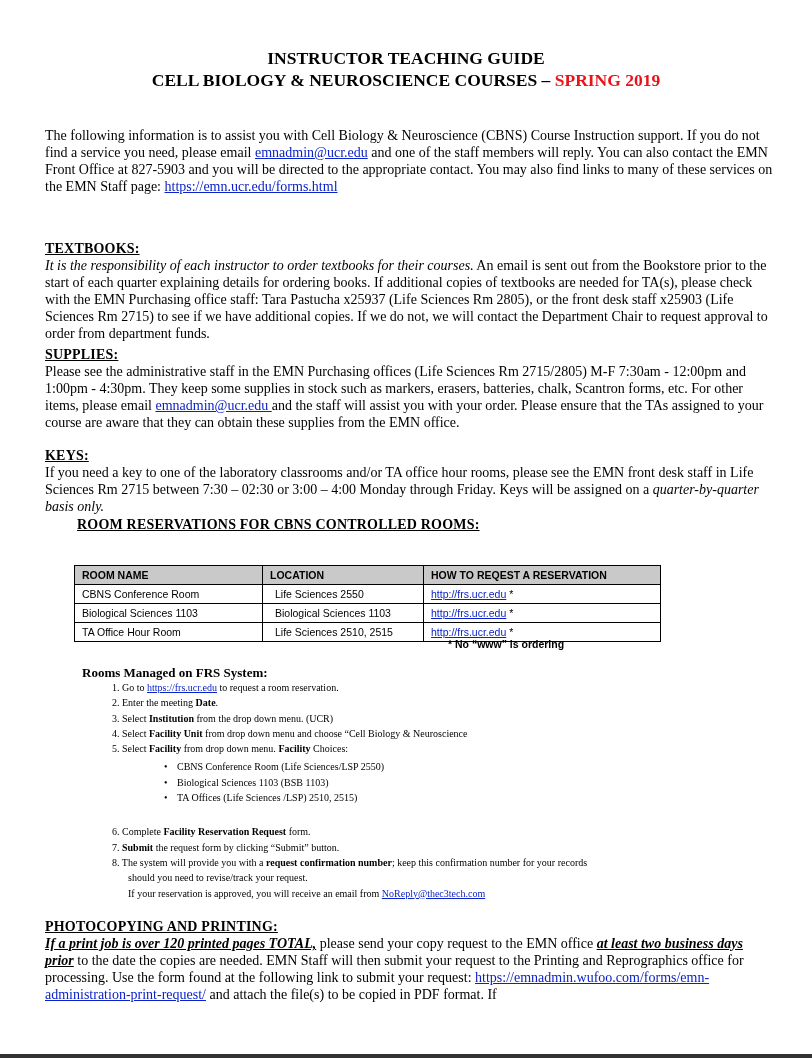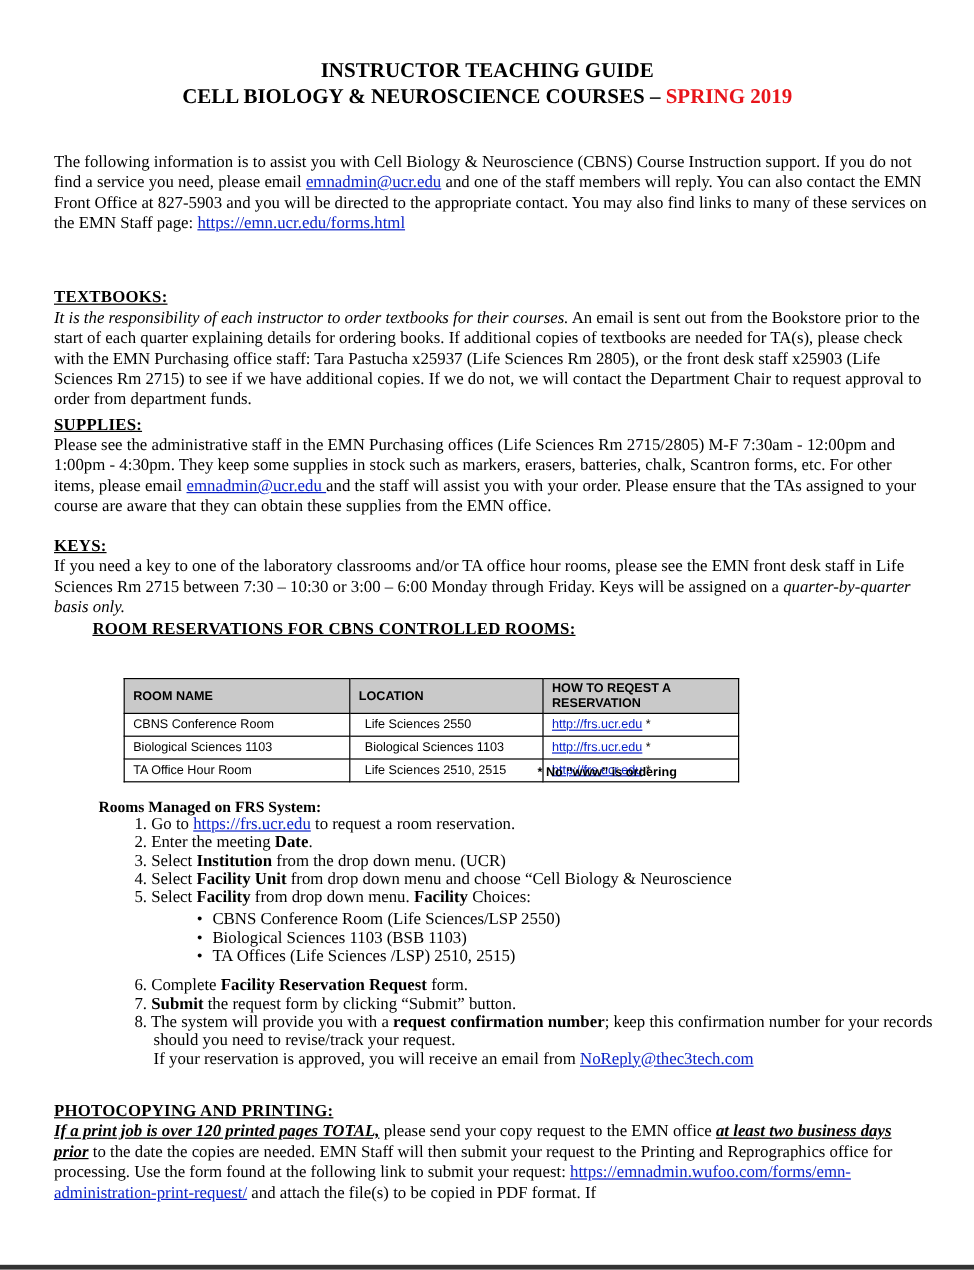--- a/index.html
+++ b/index.html
@@ -7,29 +7,29 @@
          font-family:"Liberation Serif", serif; color:#000; font-size:14px; }
   .page { position:absolute; left:0; top:0; width:812px; height:1054px; background:#fff; }
   .bottom-bar { position:absolute; left:0; top:1054px; width:812px; height:4px; background:#333; }
   .title { position:absolute; left:0; width:812px; text-align:center; font-weight:bold; font-size:17.5px; line-height:22px; }
   .red { color:#e8141a; }
   .para { position:absolute; left:45px; width:730px; font-size:14px; line-height:17px; }
   a, .link { color:#1a0dab; color:#0b22c8; text-decoration:underline; }
   .heading { font-weight:bold; text-decoration:underline; font-size:14px; letter-spacing:0.2px; }
   .bi { font-weight:normal; font-style:italic; }
   .biu { font-weight:bold; font-style:italic; text-decoration:underline; }
-  table.rooms { position:absolute; left:103px; top:565px; width:513px; border-collapse:collapse;
+  table.rooms { position:absolute; left:74px; top:565px; width:587px; border-collapse:collapse;
                 font-family:"Liberation Sans", sans-serif; font-size:10.5px; }
   table.rooms th, table.rooms td { border:1.5px solid #000; padding:2px 7px; text-align:left; height:14px; }
   table.rooms th { background:#c9c9c9; font-weight:bold; }
   table.rooms td.c1 { width:173px; }
   table.rooms td.c2 { width:141px;padding-left:12px; }
   .note { position:absolute; left:448px; top:638px; font-family:"Liberation Sans", sans-serif; font-size:10.5px; font-weight:bold; }
   .frs-head { position:absolute; left:82px; top:665px; font-weight:bold; font-size:13px; }
-  .steps { position:absolute; left:112px; top:680px; font-size:14px; line-height:15.3px; width:680px; }
+  .steps { position:absolute; left:112px; top:680px; font-size:10px; line-height:15.3px; width:680px; }
   .steps .row { white-space:nowrap; }
   .steps .sub { padding-left:52px; }
   .steps .cont { padding-left:16px; }
   .bul { display:inline-block; width:13px; }
 </style>
 </head>
 <body>
 
 <div class="page">
 
@@ -43,21 +43,21 @@
     <div><span class="bi">It is the responsibility of each instructor to order textbooks for their courses.</span><span> An email is sent out from the Bookstore prior to the start of each quarter explaining details for ordering books.  If additional copies of textbooks are needed for TA(s), please check with the EMN Purchasing office staff:  Tara Pastucha x25937 (Life Sciences Rm 2805), or the front desk staff x25903 (Life Sciences Rm 2715) to see if we have additional copies.  If we do not, we will contact the Department Chair to request approval to order from department funds.</span></div>
   </div>
 
   <div class="para" style="top:346px;">
     <div class="heading">SUPPLIES:</div>
     <div><span>Please see the administrative staff in the EMN Purchasing offices (Life Sciences Rm 2715/2805) M-F 7:30am - 12:00pm and 1:00pm  - 4:30pm. They keep some supplies in stock such as markers, erasers, batteries, chalk, Scantron forms, etc.  For other items, please email </span><a>emnadmin@ucr.edu </a><span>and the staff will assist you with your order.  Please ensure that the TAs assigned to your course are aware that they can obtain these supplies from the EMN office.</span></div>
   </div>
 
   <div class="para" style="top:447px;">
     <div class="heading">KEYS:</div>
-    <div><span>If you need a key to one of the laboratory classrooms and/or TA office hour rooms, please see the EMN front desk staff in Life Sciences Rm 2715 between 7:30 – 10:30 or 3:00 – 6:00 Monday through Friday.  Keys will be assigned on a </span><span class="bi">quarter-by-quarter basis only.</span></div>
+    <div><span>If you need a key to one of the laboratory classrooms and/or TA office hour rooms, please see the EMN front desk staff in Life Sciences Rm 2715 between 7:30 – 02:30 or 3:00 – 4:00 Monday through Friday.  Keys will be assigned on a </span><span class="bi">quarter-by-quarter basis only.</span></div>
   </div>
 
   <div class="para heading" style="top:516px;margin-left:32px;">ROOM  RESERVATIONS  FOR  CBNS  CONTROLLED ROOMS:</div>
 
   <table class="rooms">
     <tbody>
         <tr>
       <th>ROOM NAME</th>
       <th>LOCATION</th>
       <th>HOW TO REQEST A RESERVATION</th>
@@ -84,21 +84,21 @@
   <div class="frs-head">Rooms Managed on FRS System:</div>
   <div class="steps">
     <div class="row"><span>1. Go to </span><a>https://frs.ucr.edu</a><span> to request a room reservation.</span></div>
     <div class="row"><span>2. Enter the meeting </span><b>Date</b><span>.</span></div>
     <div class="row"><span>3. Select </span><b>Institution</b><span> from the drop down menu. (UCR)</span></div>
     <div class="row"><span>4. Select </span><b>Facility Unit</b><span> from drop down menu and choose “Cell Biology &amp; Neuroscience</span></div>
     <div class="row"><span>5. Select </span><b>Facility</b><span> from drop down menu. </span><b>Facility</b><span> Choices:</span></div>
     <div class="row sub" style="margin-top:3px;"><span class="bul">•</span><span>CBNS Conference Room (Life Sciences/LSP 2550)</span></div>
     <div class="row sub"><span class="bul">•</span><span>Biological Sciences 1103 (BSB 1103)</span></div>
     <div class="row sub"><span class="bul">•</span><span>TA Offices (Life Sciences /LSP) 2510, 2515)</span></div>
-    <div class="row" style="margin-top:9px;"><span>6. Complete </span><b>Facility Reservation Request</b><span> form.</span></div>
+    <div class="row" style="margin-top:19px;"><span>6. Complete </span><b>Facility Reservation Request</b><span> form.</span></div>
     <div class="row"><span>7. </span><b>Submit</b><span> the request form by clicking “Submit” button.</span></div>
     <div class="row"><span>8. The system will provide you with a </span><b>request confirmation number</b><span>; keep this confirmation number for your records</span></div>
     <div class="row cont">should you need to revise/track your request.</div>
     <div class="row cont"><span>If your reservation is approved, you will receive an email from </span><a>NoReply@thec3tech.com</a></div>
   </div>
 
   <div class="para" style="top:918px;">
     <div class="heading">PHOTOCOPYING AND PRINTING:</div>
     <div><span class="biu">If a print job is over 120 printed pages TOTAL,</span><span> please send your copy request to the EMN office </span><span class="biu">at least two business days prior</span><span> to the date the copies are needed. EMN Staff will then submit your request to the Printing and Reprographics office for processing. Use the form found at the following link to submit your request: </span><a>https://emnadmin.wufoo.com/forms/emn-administration-print-request/</a><span> and attach the file(s) to be copied in PDF format. If</span></div>
   </div>

